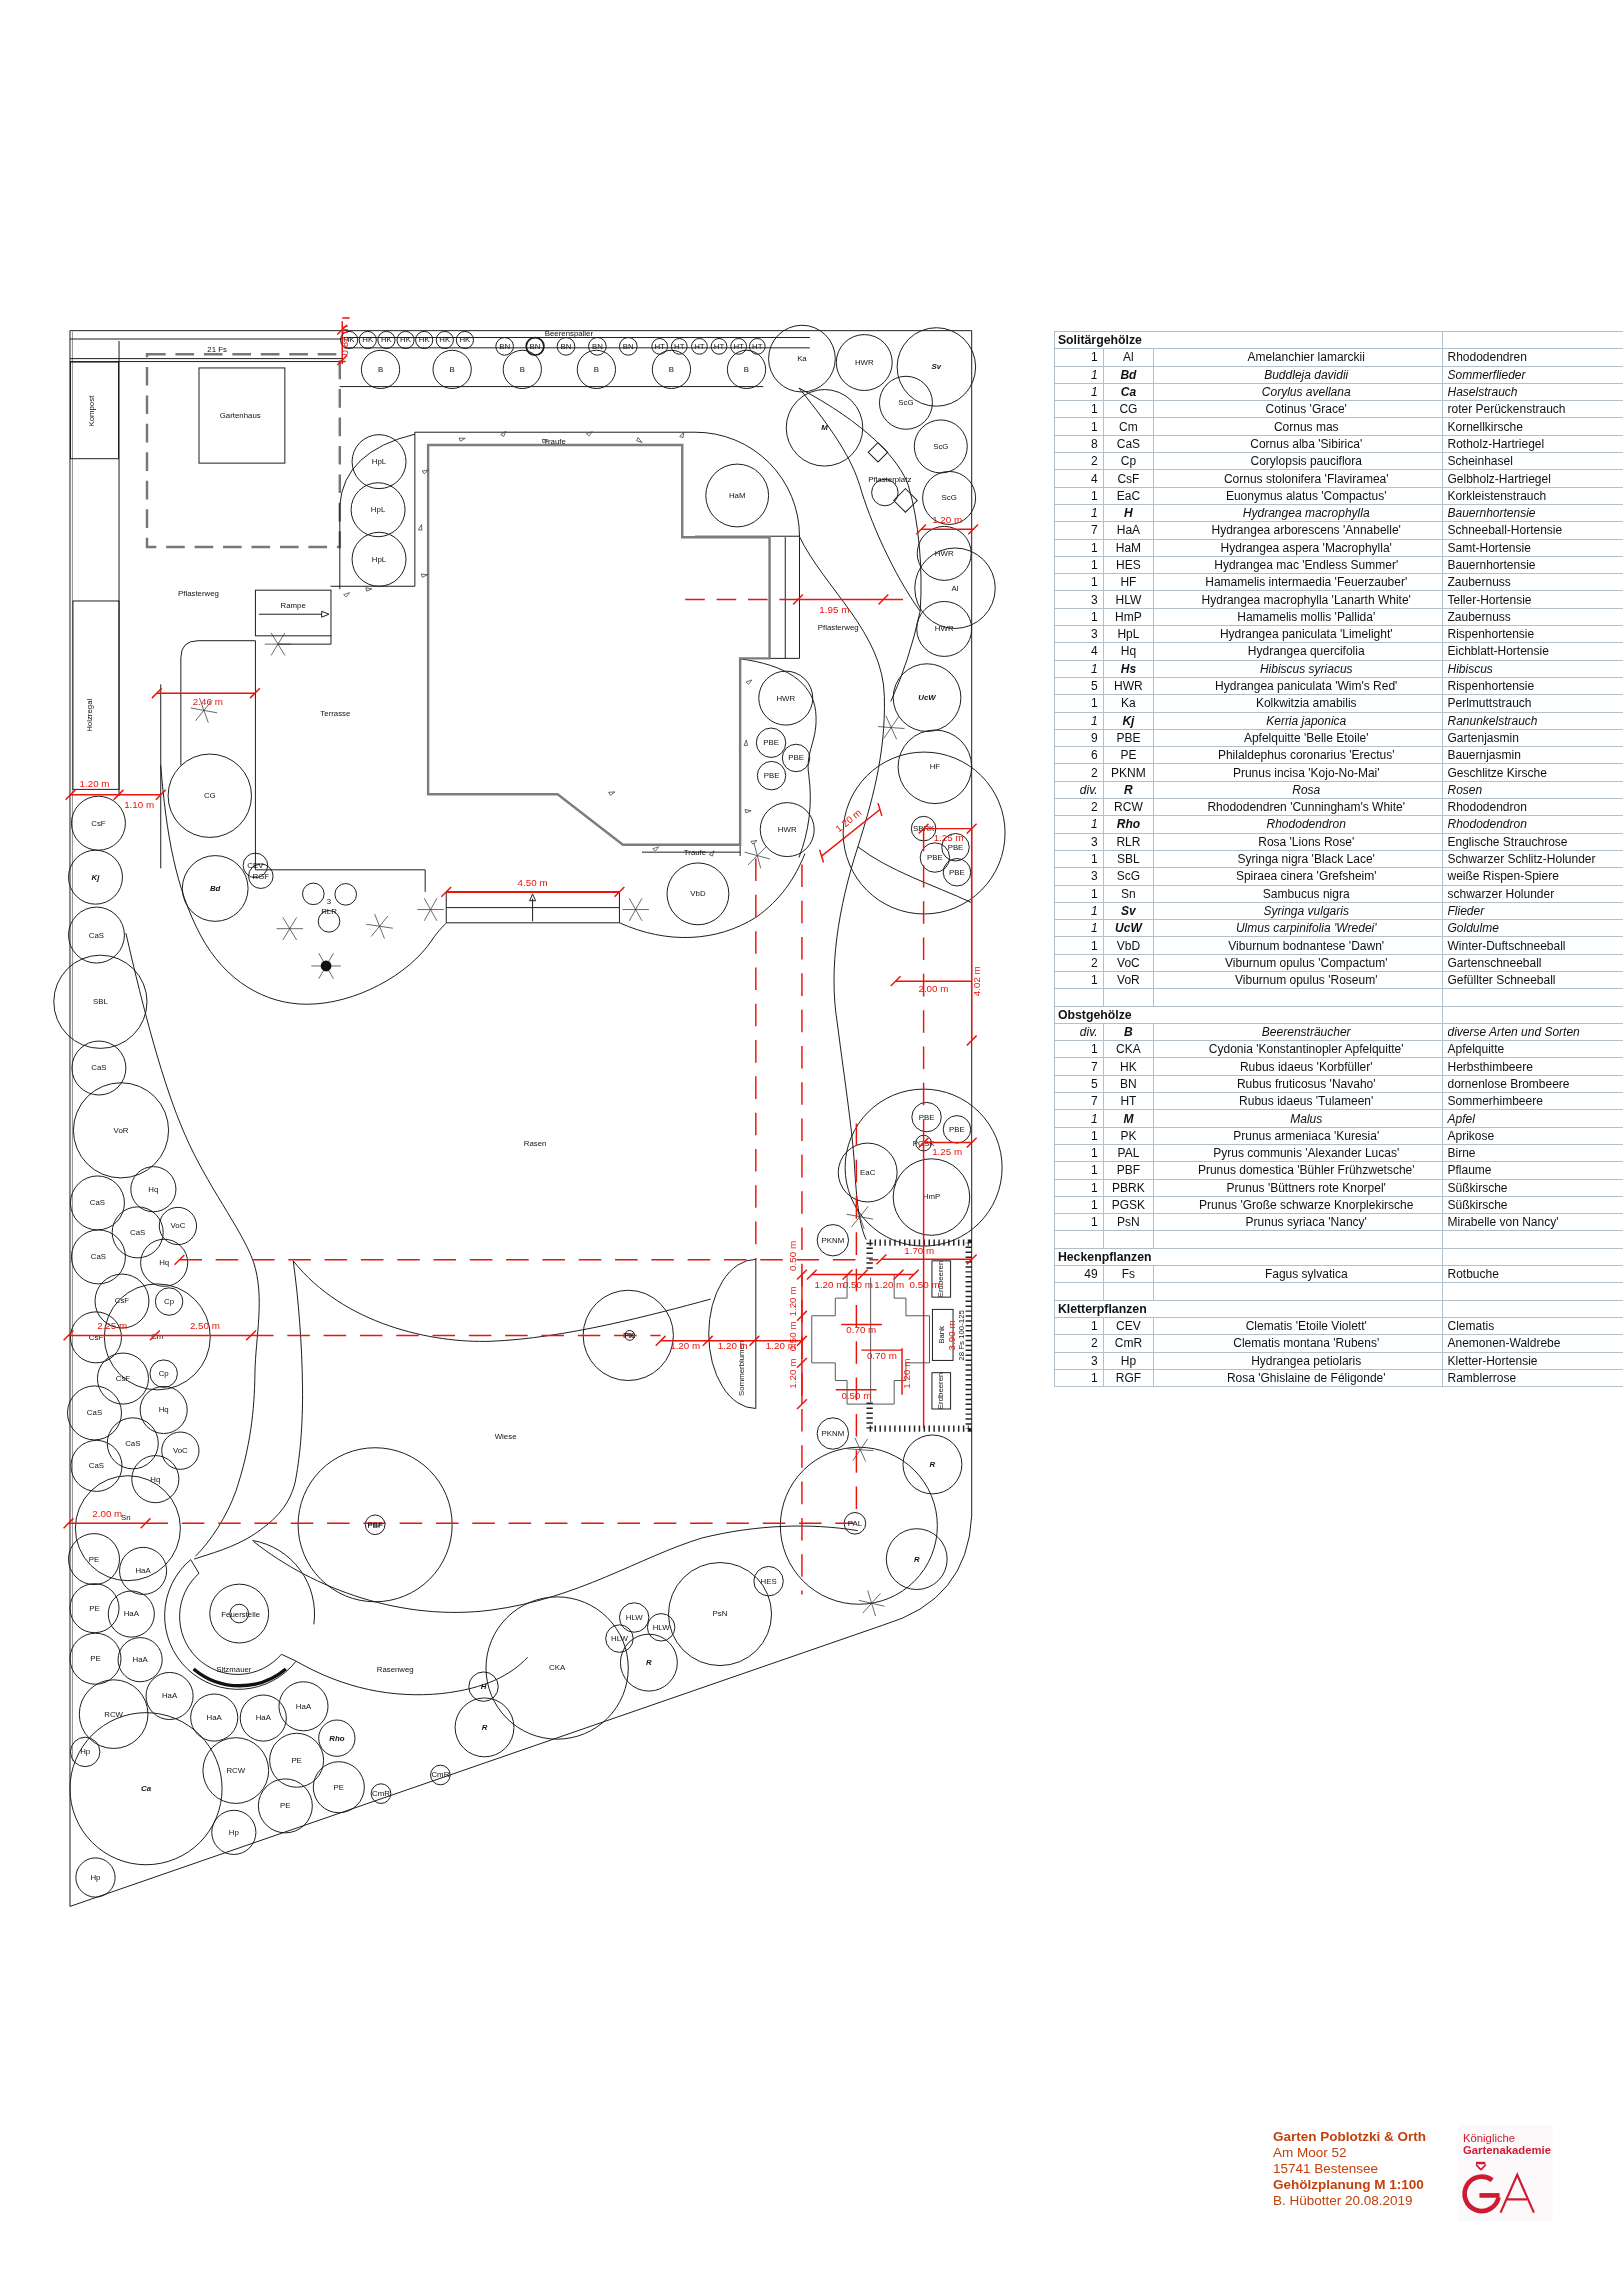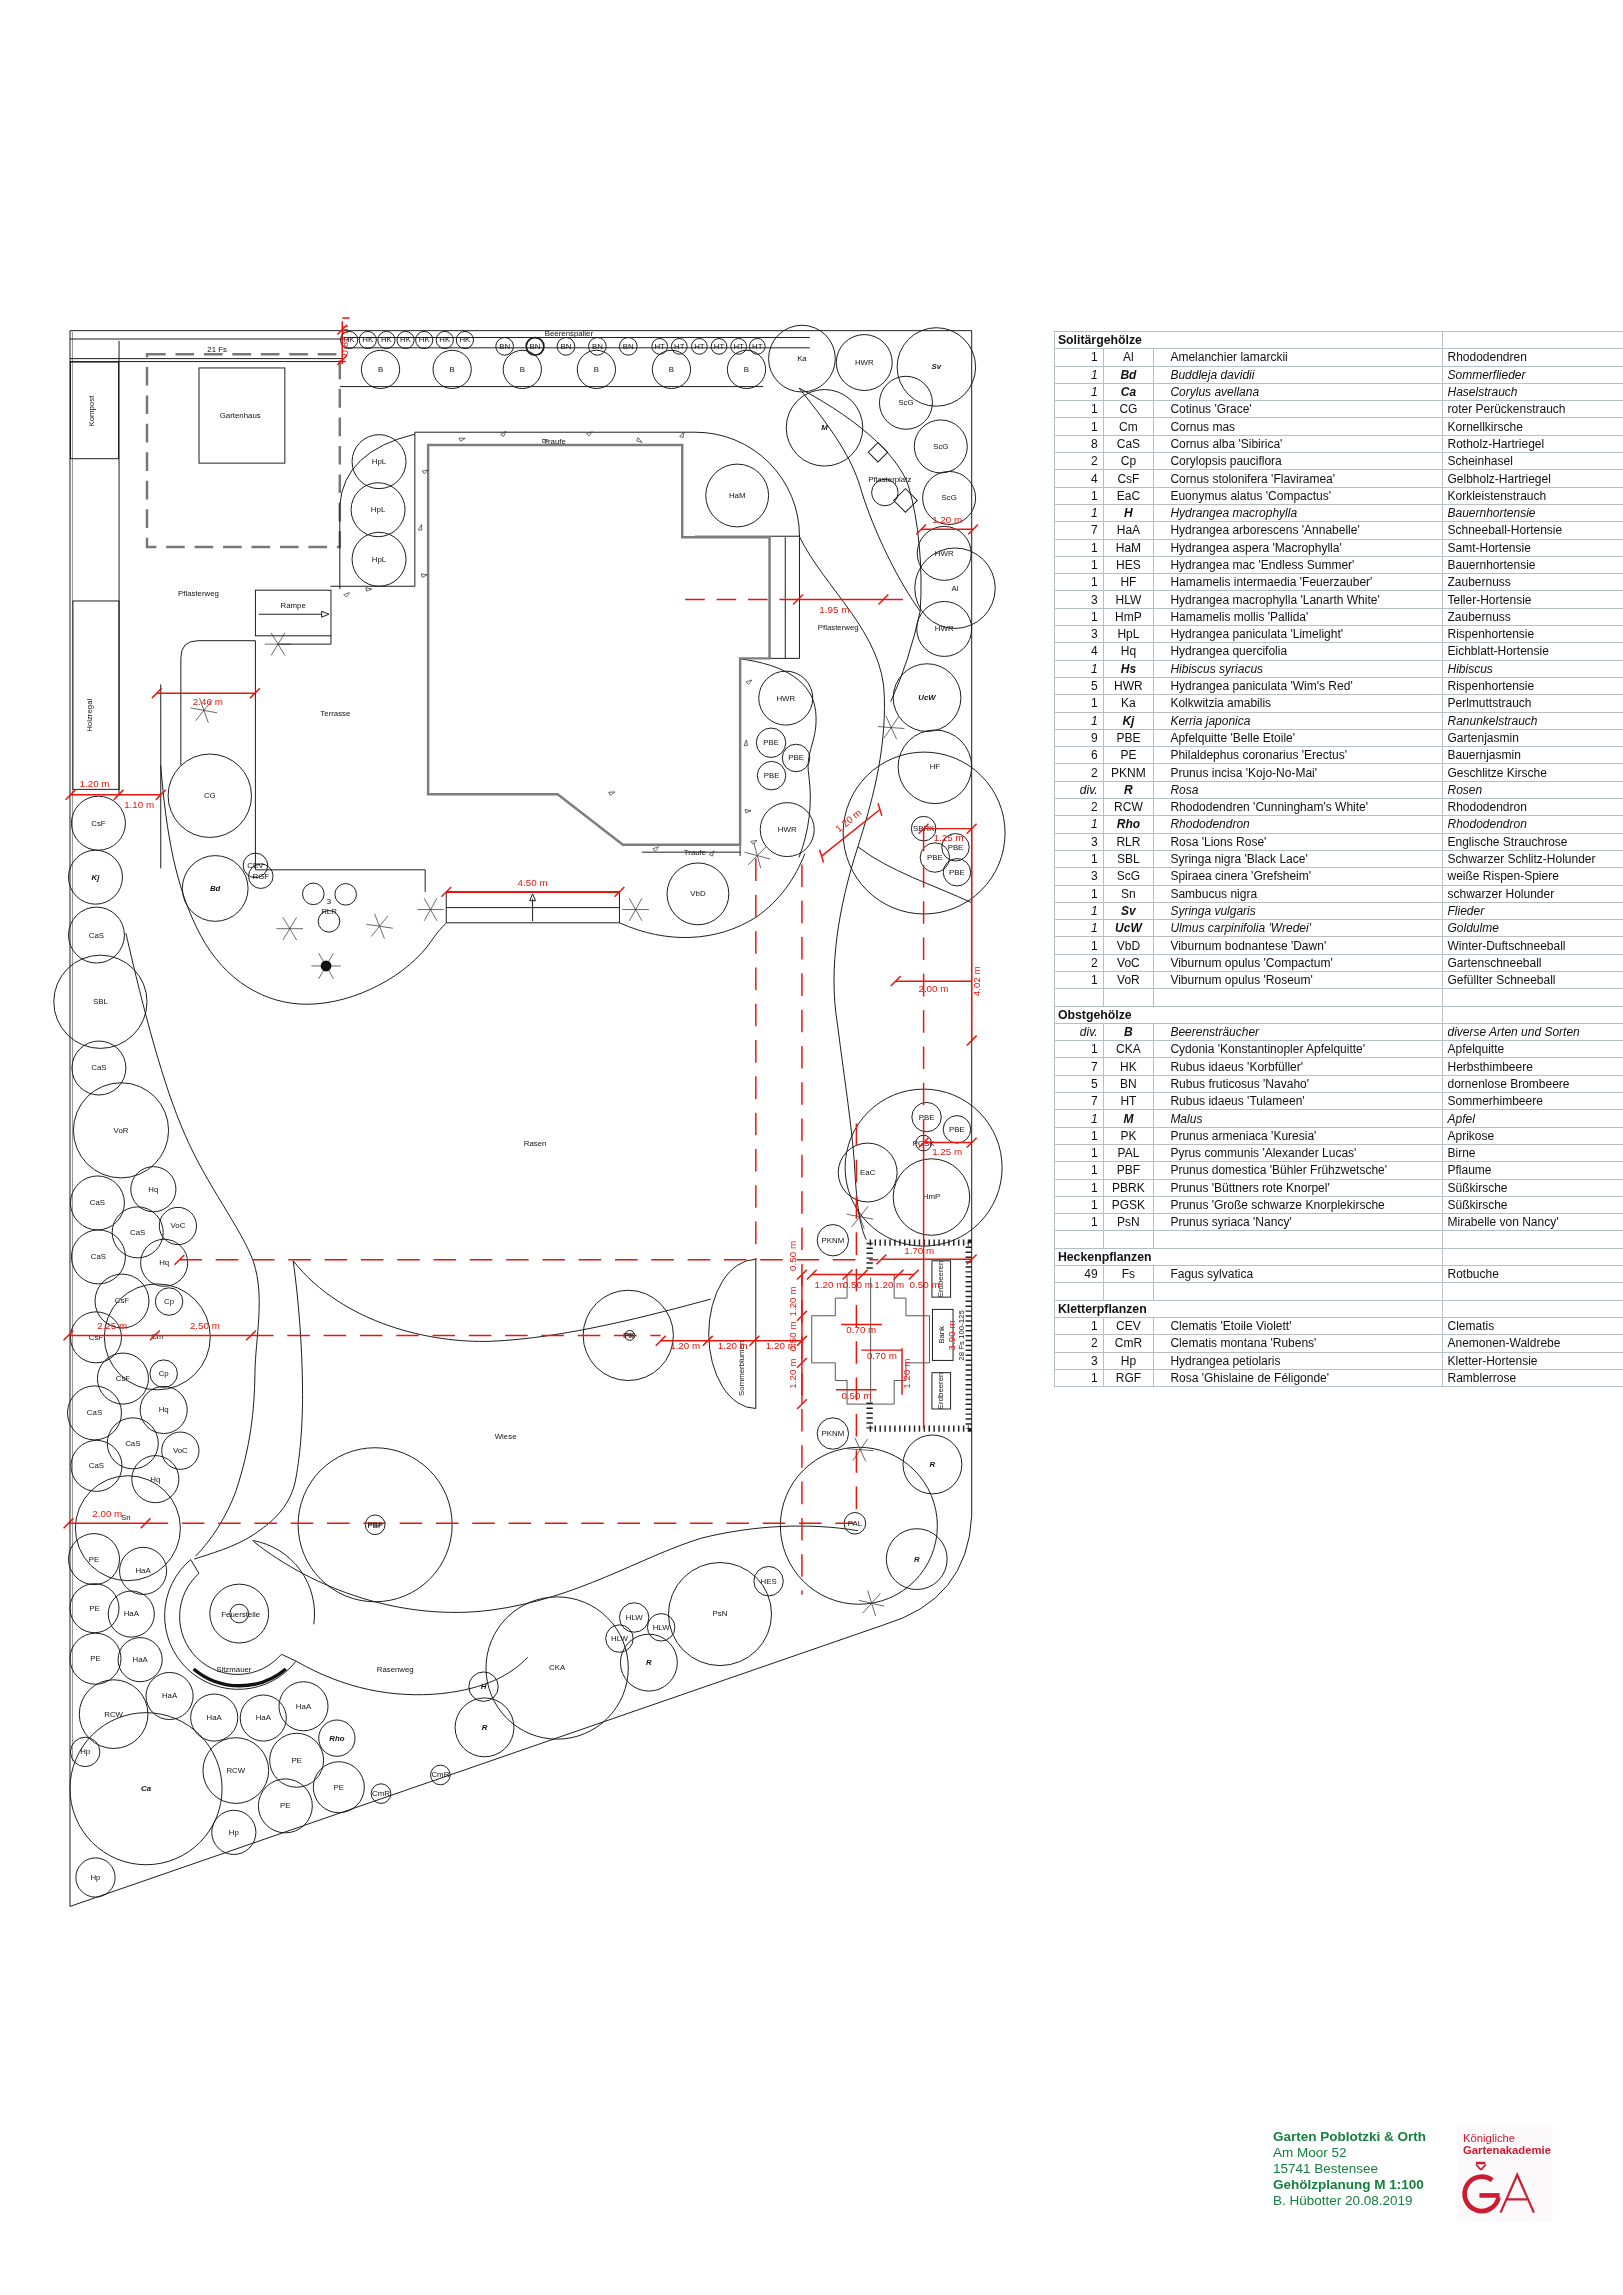--- a/index.html
+++ b/index.html
@@ -7,25 +7,25 @@
 .pl{font-size:16px;fill:#111;font-family:"Liberation Sans",sans-serif;stroke:none;}
 .plb{font-size:16px;fill:#111;font-weight:bold;font-style:italic;font-family:"Liberation Sans",sans-serif;stroke:none;}
 .rl{font-size:20px;fill:#e8150d;font-family:"Liberation Sans",sans-serif;stroke:none;}
 .thin line{stroke:#333;stroke-width:1.5;}
 #plants{position:absolute;left:1054px;top:331px;width:595px;border-collapse:collapse;table-layout:fixed;
  font-size:12px;color:#111;}
 #plants td{border:1px solid #b3bfc9;height:16.3px;padding:0;white-space:nowrap;overflow:hidden;line-height:1;}
 #plants .hd{font-weight:bold;font-size:12.3px;padding-left:2.9px;}
 #plants .c1{width:40px;text-align:right;padding-right:4.9px;}
 #plants .c2{width:42px;text-align:center;}
-#plants .c3{width:238px;text-align:left;padding-left:16px;}
+#plants .c3{width:238px;text-align:center;padding-left:16px;}
 #plants .c4{width:169px;text-align:left;padding-left:4.4px;}
 #plants .it{font-style:italic;}
 #plants .bi{font-style:italic;font-weight:bold;}
-#footer{position:absolute;left:1273px;top:2129px;font-size:13.5px;line-height:16px;color:#15803d;}
+#footer{position:absolute;left:1273px;top:2129px;font-size:13.5px;line-height:16px;color:#c2410c;}
 #footer b{font-weight:bold;}
 #logo{position:absolute;left:1463px;top:2133px;color:#cf1b32;}
 #logo .t1{font-size:11.3px;line-height:11.5px;}#logo .t1 b{font-weight:bold;}
 </style></head><body>
 <svg id="plan" width="1624" height="2295" viewBox="0 0 3309 4678">
 <g fill="none" stroke="#1a1a1a" stroke-width="2">
 <path d="M 142 674 H 1980 V 3090 Q 1972 3262 1798 3313 L 142 3886 Z"></path>
 <path d="M 147 676 V 3590" stroke-width="1"></path>
 <path d="M 142 737 H 700 M 142 691 H 700 M 142 731 H 700"></path>
 <path d="M 697 655 V 742" stroke="#e8150d" stroke-width="3" fill="none"></path>

